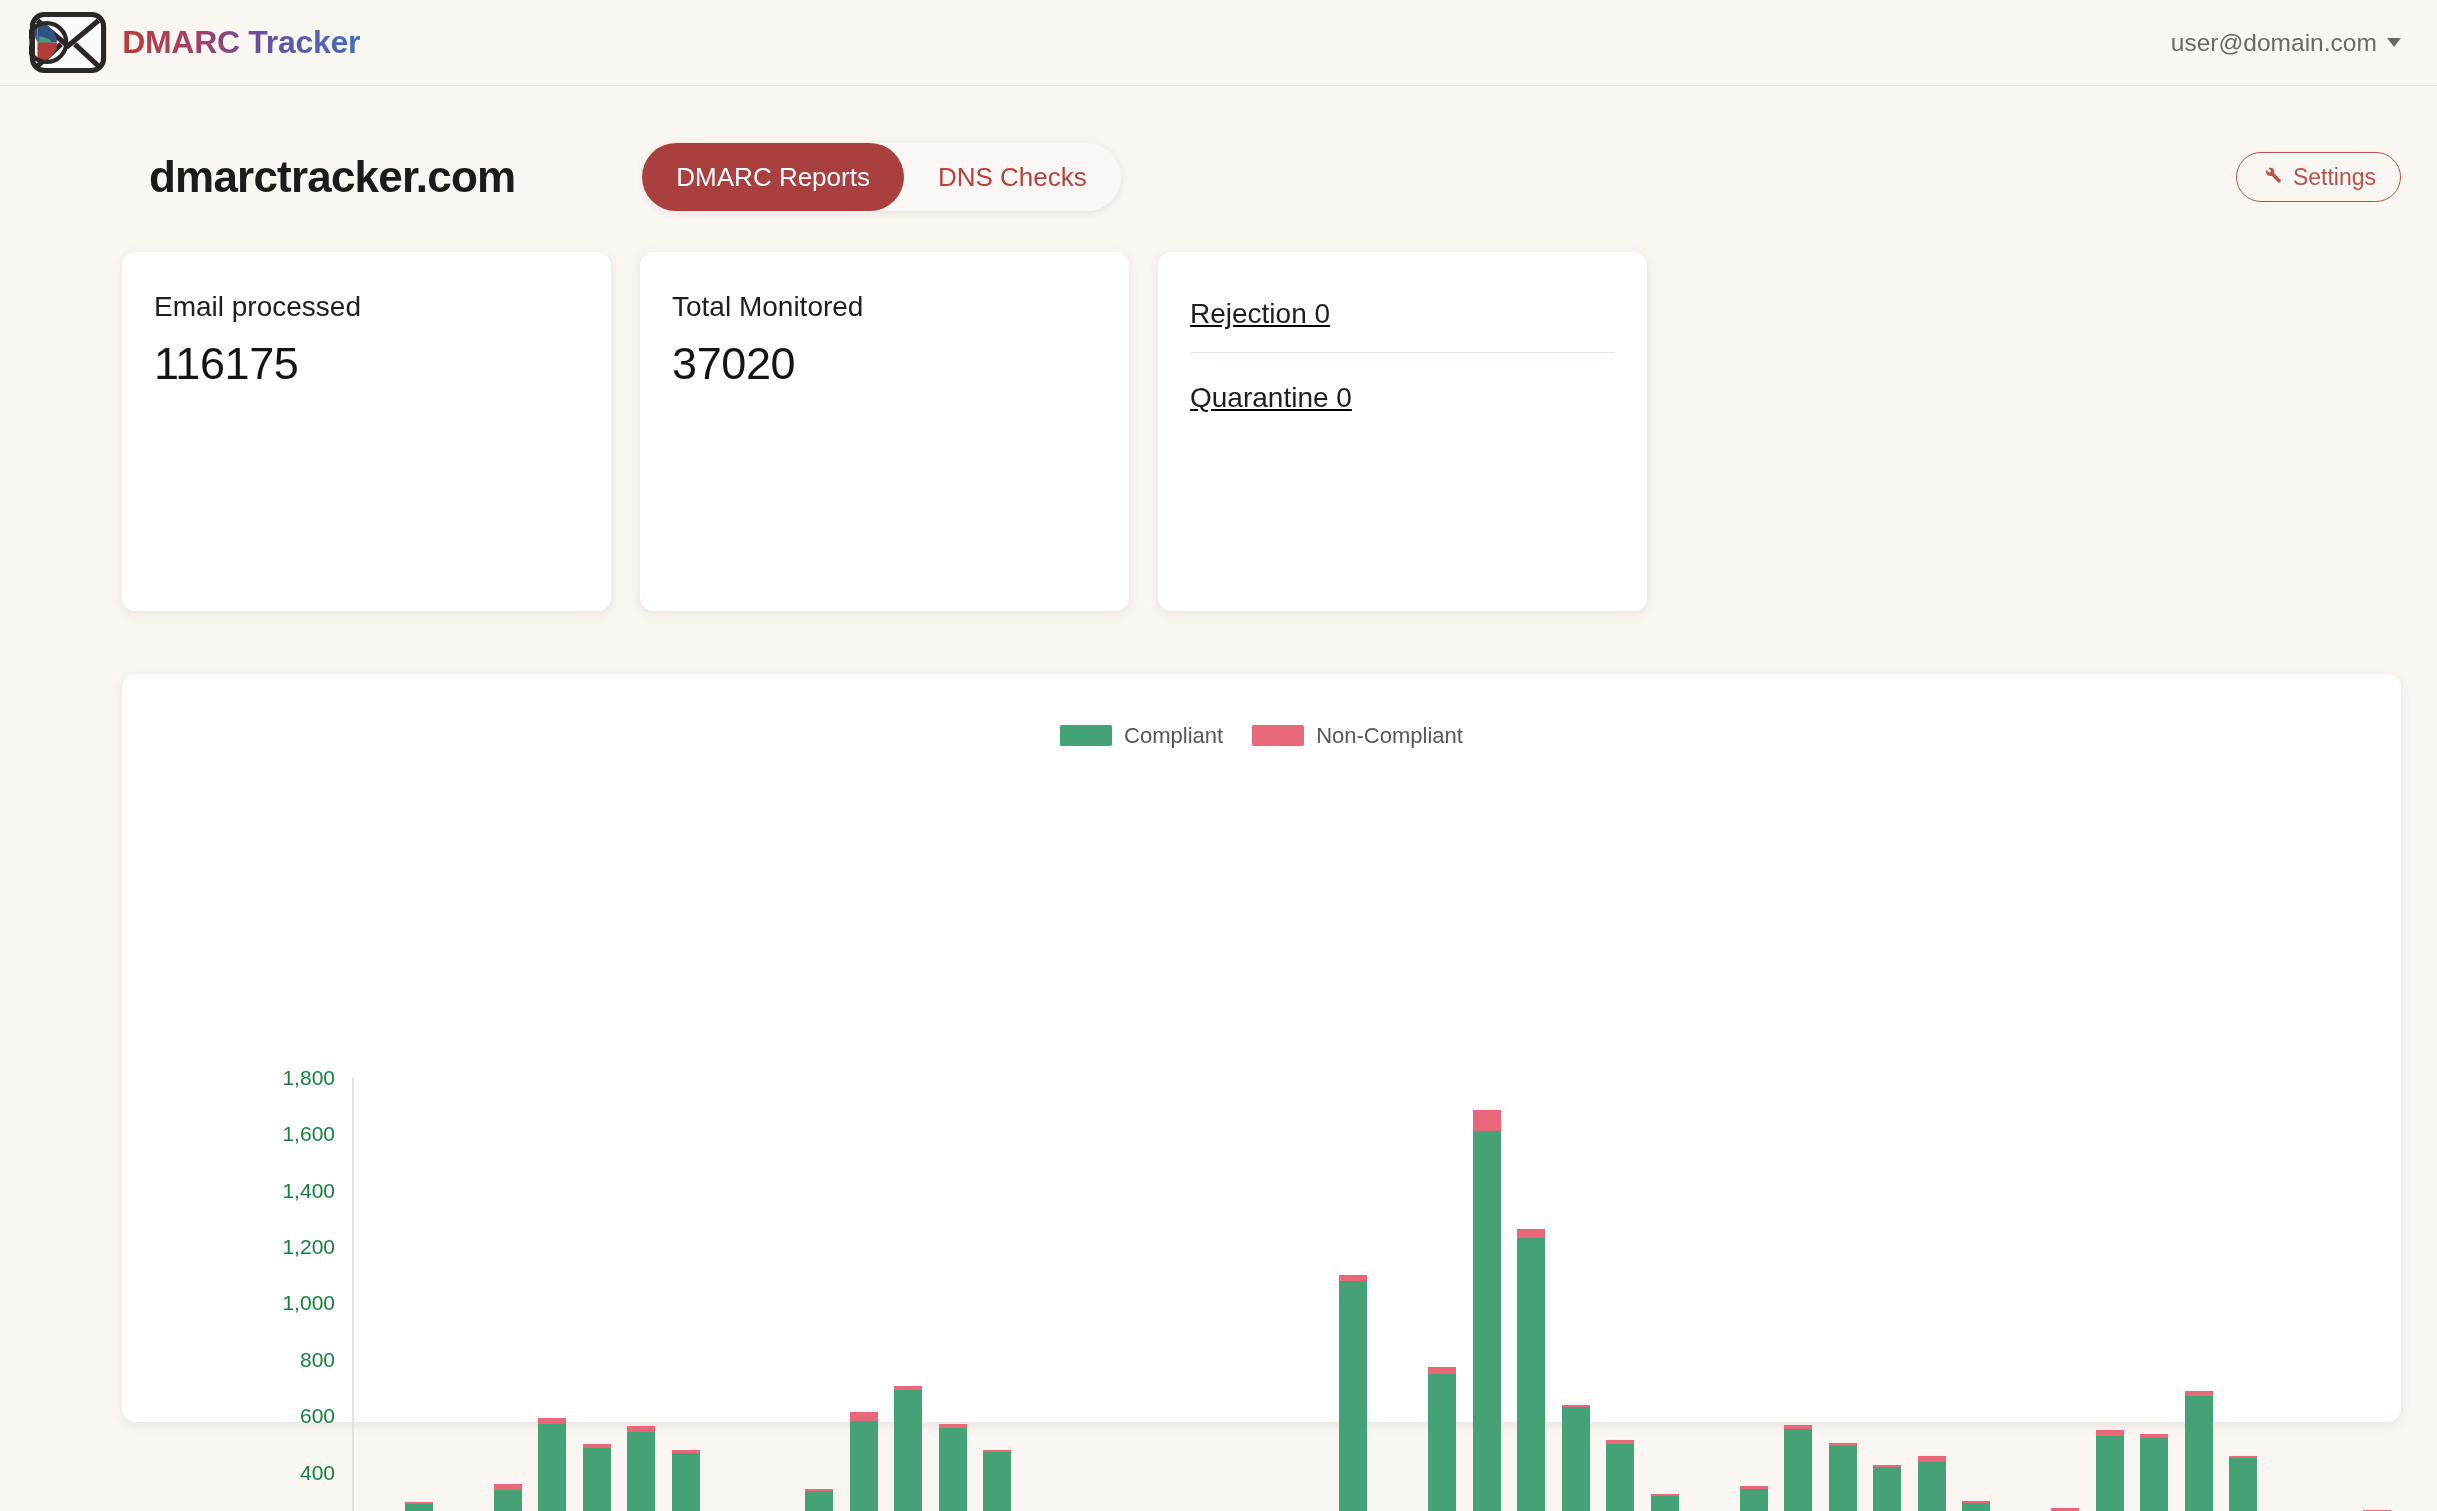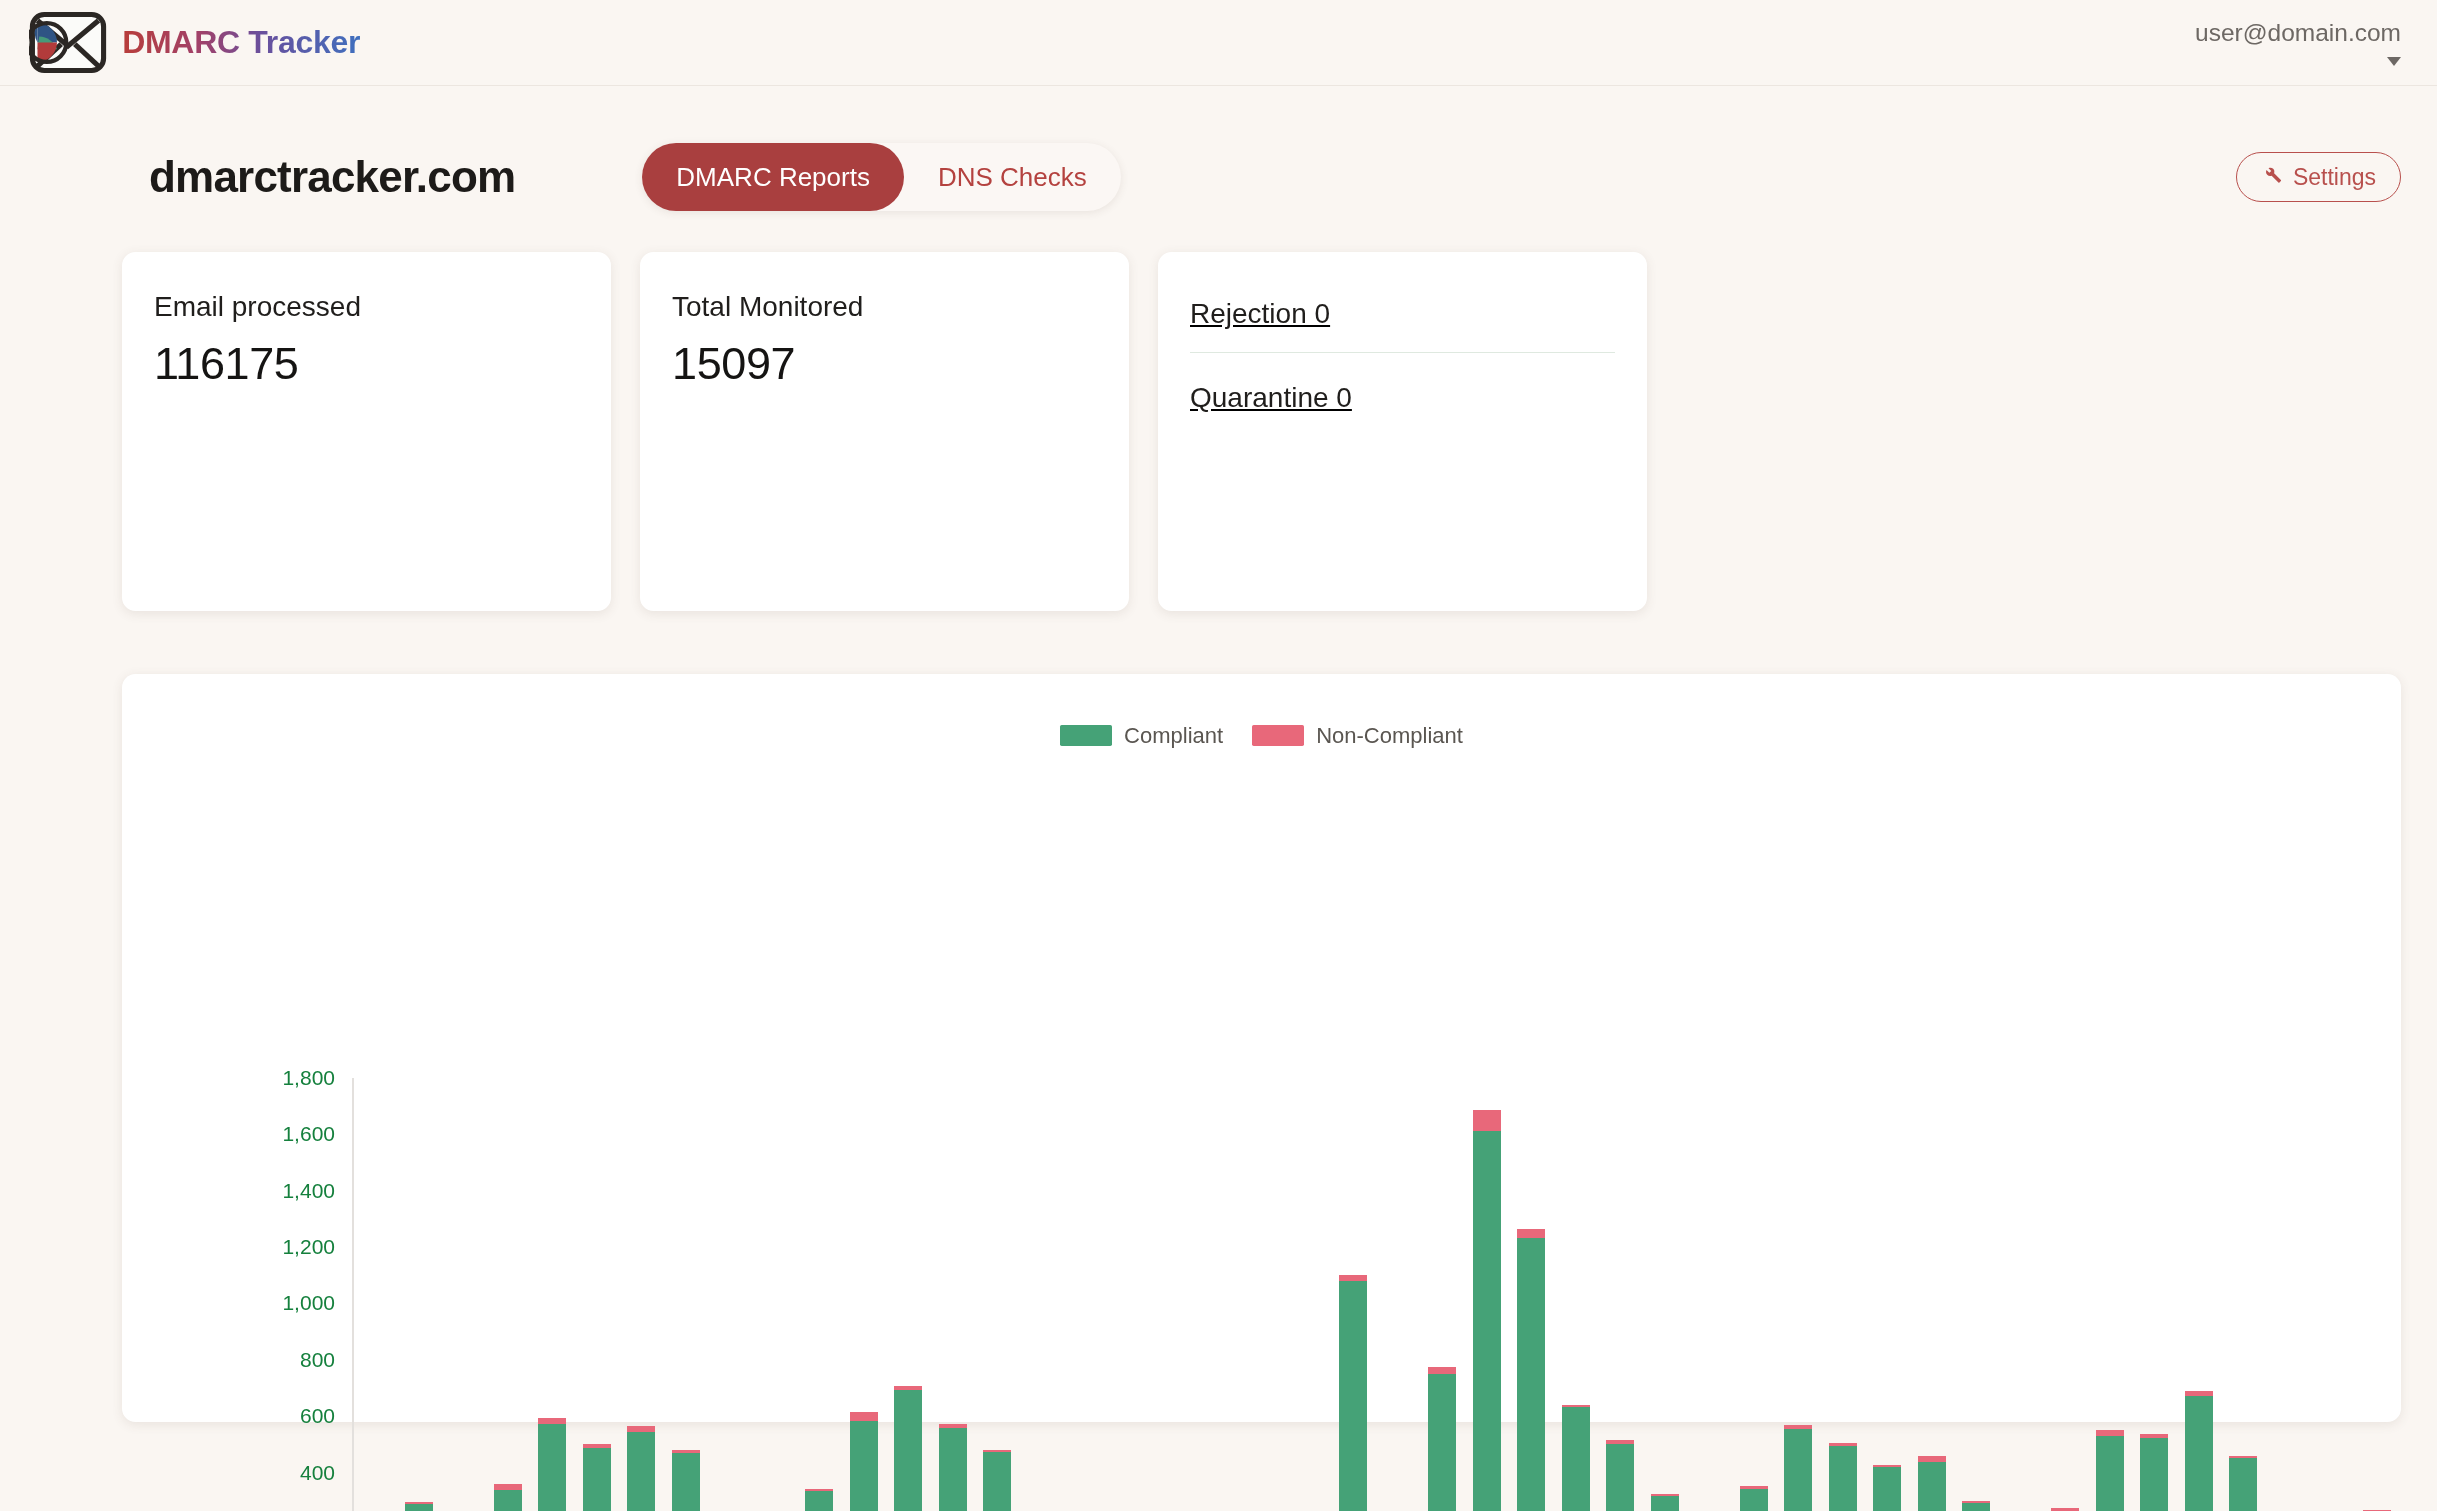--- a/index.html
+++ b/index.html
@@ -21,22 +21,22 @@
   .brand { display: flex; align-items: center; gap: 15.2px; }
   .logo-mark { width: 78px; height: 61px; flex: 0 0 auto; }
   .brand-name {
     font-size: 32px; font-weight: bold; letter-spacing: -0.3px;
     background: linear-gradient(90deg,#b83d3a 0%,#a0416a 33%,#6a4f9c 58%,#3f6fbe 100%);
     -webkit-background-clip: text; background-clip: text;
     -webkit-text-fill-color: transparent; color: #7b4a7c;
   }
   .nav-spacer { flex: 1 1 auto; }
   .user-menu {
-    display: flex; align-items: flex-end; gap: 10.2px;
-    font-size: 24.5px; color: #6d6864; cursor: pointer; flex-direction: column;
+    display: flex; align-items: center; gap: 10.2px;
+    font-size: 24.5px; color: #6d6864; cursor: pointer;
   }
   .caret {
     width: 0; height: 0;
     border-left: 7.6px solid transparent; border-right: 7.6px solid transparent;
     border-top: 9.3px solid #6d6864;
   }
 
   
   .page-head {
     display: flex; align-items: center;
@@ -184,21 +184,21 @@
 
 <div class="cards">
 
   <div class="card kpi">
     <div class="kpi-label">Email processed</div>
     <div class="kpi-value">116175</div>
   </div>
 
   <div class="card kpi">
     <div class="kpi-label">Total Monitored</div>
-    <div class="kpi-value">15097</div>
+    <div class="kpi-value">37020</div>
   </div>
 
   <div class="card list">
     <div class="list-row">Rejection 0</div>
     <div class="list-row">Quarantine 0</div>
   </div>
 
 
 </div>
 

